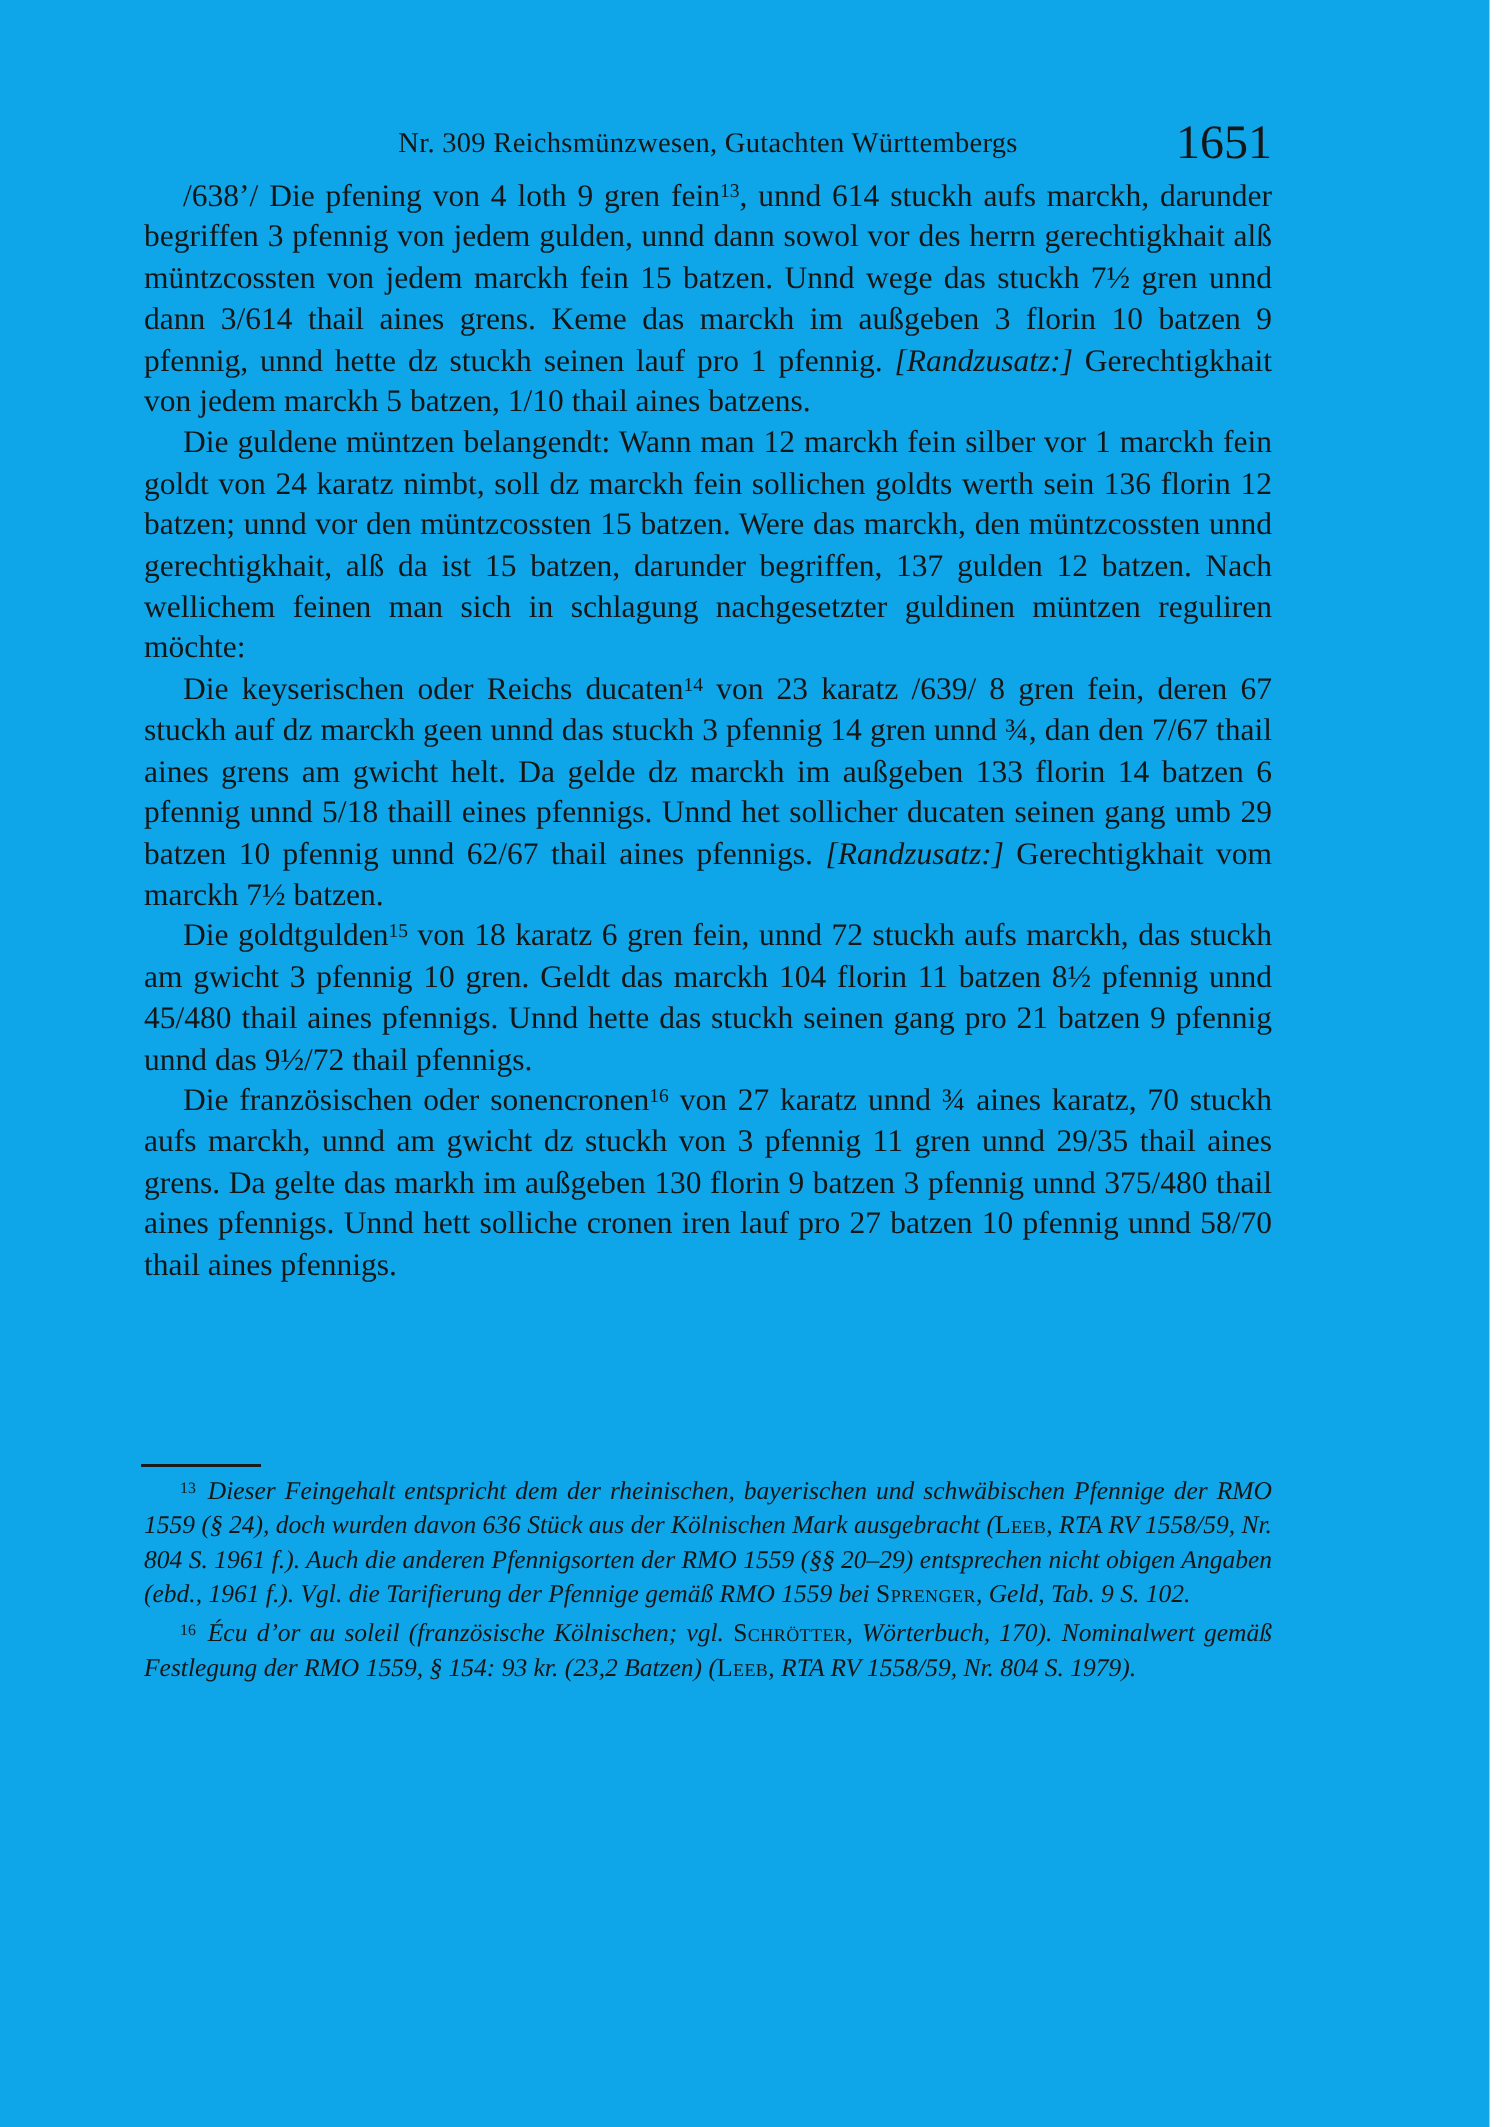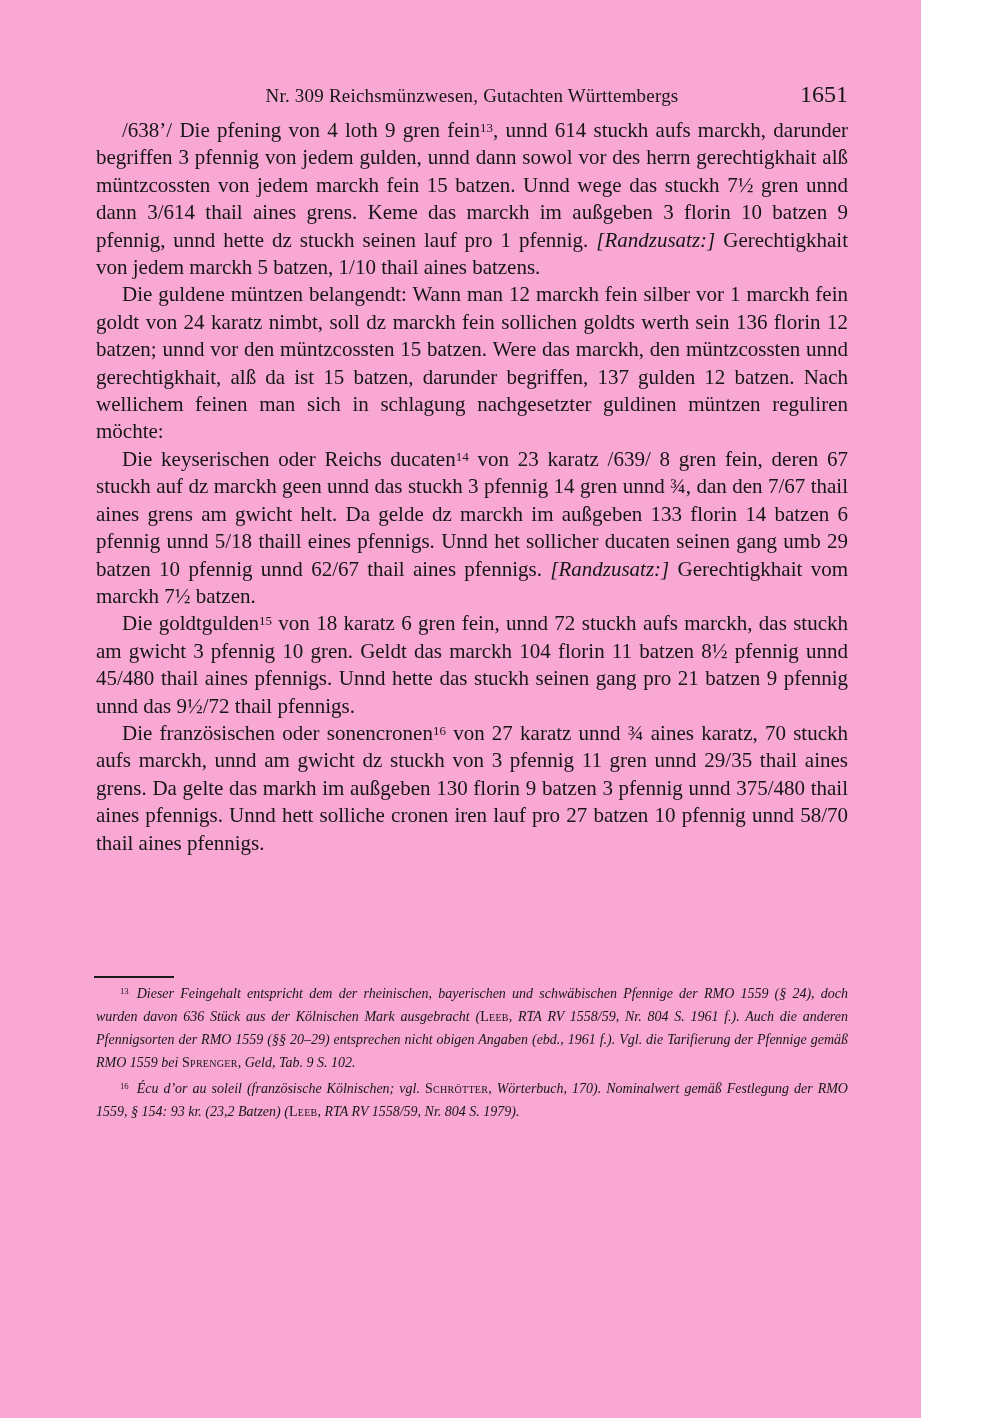--- a/index.html
+++ b/index.html
@@ -2,23 +2,23 @@
 <html><head>
 <meta charset="utf-8">
 <style>
   html, body {
     margin: 0;
     padding: 0;
     background: #ffffff;
   }
   .page {
     position: relative;
-    width: 921px;
+    width: 993px;
     height: 1418px;
-    background: #f9a8d4;
+    background: #0ea5e9;
     font-family: "Liberation Serif", serif;
     color: #161616;
     overflow: hidden;
   }
   .running-header {
     position: absolute;
     left: 96px;
     top: 84px;
     width: 752px;
     height: 30px;
@@ -26,21 +26,21 @@
   .running-title {
     text-align: center;
     font-size: 19px;
     line-height: 24px;
     letter-spacing: 0.2px;
   }
   .page-number {
     position: absolute;
     right: 0;
     top: -4px;
-    font-size: 24px;
+    font-size: 32px;
     line-height: 28px;
   }
   .body-text {
     position: absolute;
     left: 96px;
     top: 117px;
     width: 752px;
     font-size: 21px;
     line-height: 27.4px;
     text-align: justify;
@@ -65,21 +65,21 @@
     left: 94px;
     top: 976px;
     width: 80px;
     border-top: 2px solid #1a1a1a;
   }
   .footnotes {
     position: absolute;
     left: 96px;
     top: 982px;
     width: 752px;
-    font-size: 14px;
+    font-size: 17px;
     line-height: 23px;
     font-style: italic;
     text-align: justify;
   }
   .footnotes p.fn {
     margin: 0 0 3px 0;
     text-indent: 24px;
   }
   .fn-num {
     font-style: normal;

